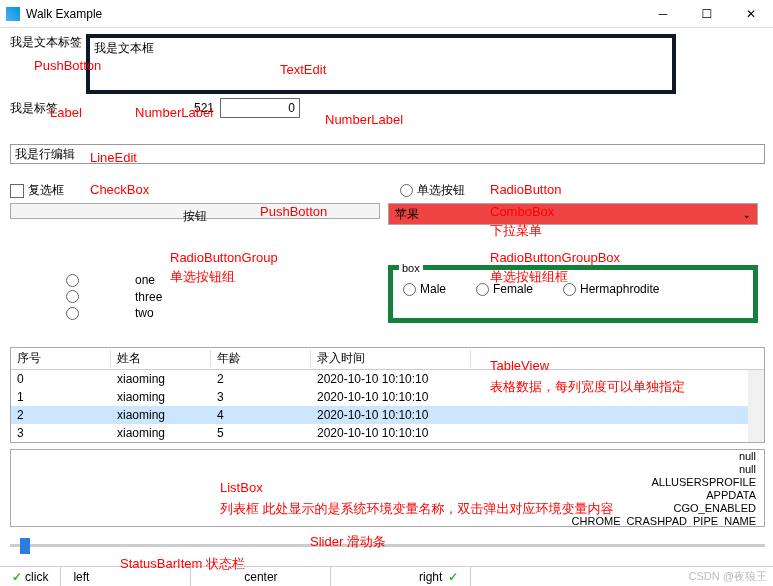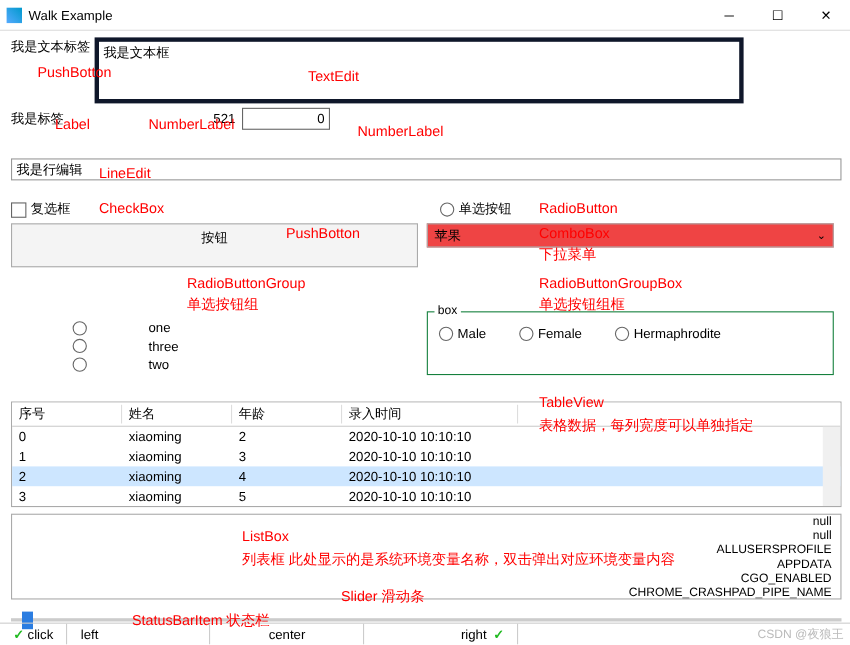--- a/index.html
+++ b/index.html
@@ -14,28 +14,28 @@
 .row { display: flex; align-items: flex-start; margin-bottom: 4px; }
 .lbl { color: #000; }
 .textedit { width: 590px; height: 60px; border: 4px solid #0f172a; padding: 2px 4px; margin-left: 4px; }
 .numline { display: flex; align-items: center; }
 .numval { width: 70px; text-align: right; padding-right: 6px; }
 .numedit { width: 80px; height: 20px; border: 1px solid #666; text-align: right; padding: 0 4px; }
 .lineedit { width: 755px; height: 20px; border: 1px solid #999; padding: 0 4px; margin-top: 26px; }
 .checkrow { display: flex; align-items: center; margin-top: 18px; }
 .cbx { width: 14px; height: 14px; border: 1px solid #666; margin-right: 4px; }
 .rdo { width: 13px; height: 13px; border: 1px solid #666; border-radius: 50%; margin-right: 4px; display: inline-block; vertical-align: middle; }
-.pushbtn { width: 370px; height: 40px; border: 1px solid #aaa; background: #f4f4f4; text-align: center; line-height: 24px; margin-top: 4px; }
+.pushbtn { width: 370px; height: 16px; border: 1px solid #aaa; background: #f4f4f4; text-align: center; line-height: 24px; margin-top: 4px; }
 .combo { width: 370px; height: 22px; border: 1px solid #aaa; background: #ef4444; display: flex; align-items: center; padding: 0 6px; margin-top: 4px; margin-left: 8px; }
 .combo .v { flex: 1; }
 .combo .arr { font-size: 10px; }
 .rgrow { display: flex; margin-top: 40px; }
 .rg1 { width: 370px; padding-top: 8px; }
 .rg1 span { display: inline-flex; align-items: center; margin: 0 28px; }
-.groupbox { border: 1px solid #15803d; margin-left: 8px; padding: 6px 10px; width: 370px; position: relative; }
+.groupbox { border: 5px solid #15803d; margin-left: 8px; padding: 6px 10px; width: 370px; position: relative; }
 .groupbox .legend { position: absolute; top: -8px; left: 6px; background: #fff; padding: 0 3px; font-size: 11px; }
 .groupbox .opts { display: flex; gap: 30px; margin-top: 6px; }
 .groupbox .opts span { display: inline-flex; align-items: center; }
 .table { border: 1px solid #aaa; margin-top: 24px; width: 755px; position: relative; }
 .thead { display: flex; background: #fff; border-bottom: 1px solid #ccc; height: 22px; align-items: center; }
 .th { padding: 0 6px; border-right: 1px solid #ddd; }
 .c0{width:100px}.c1{width:100px}.c2{width:100px}.c3{width:160px}
 .trow { display: flex; height: 18px; align-items: center; }
 .trow.sel { background: #cde6ff; }
 .td { padding: 0 6px; }

